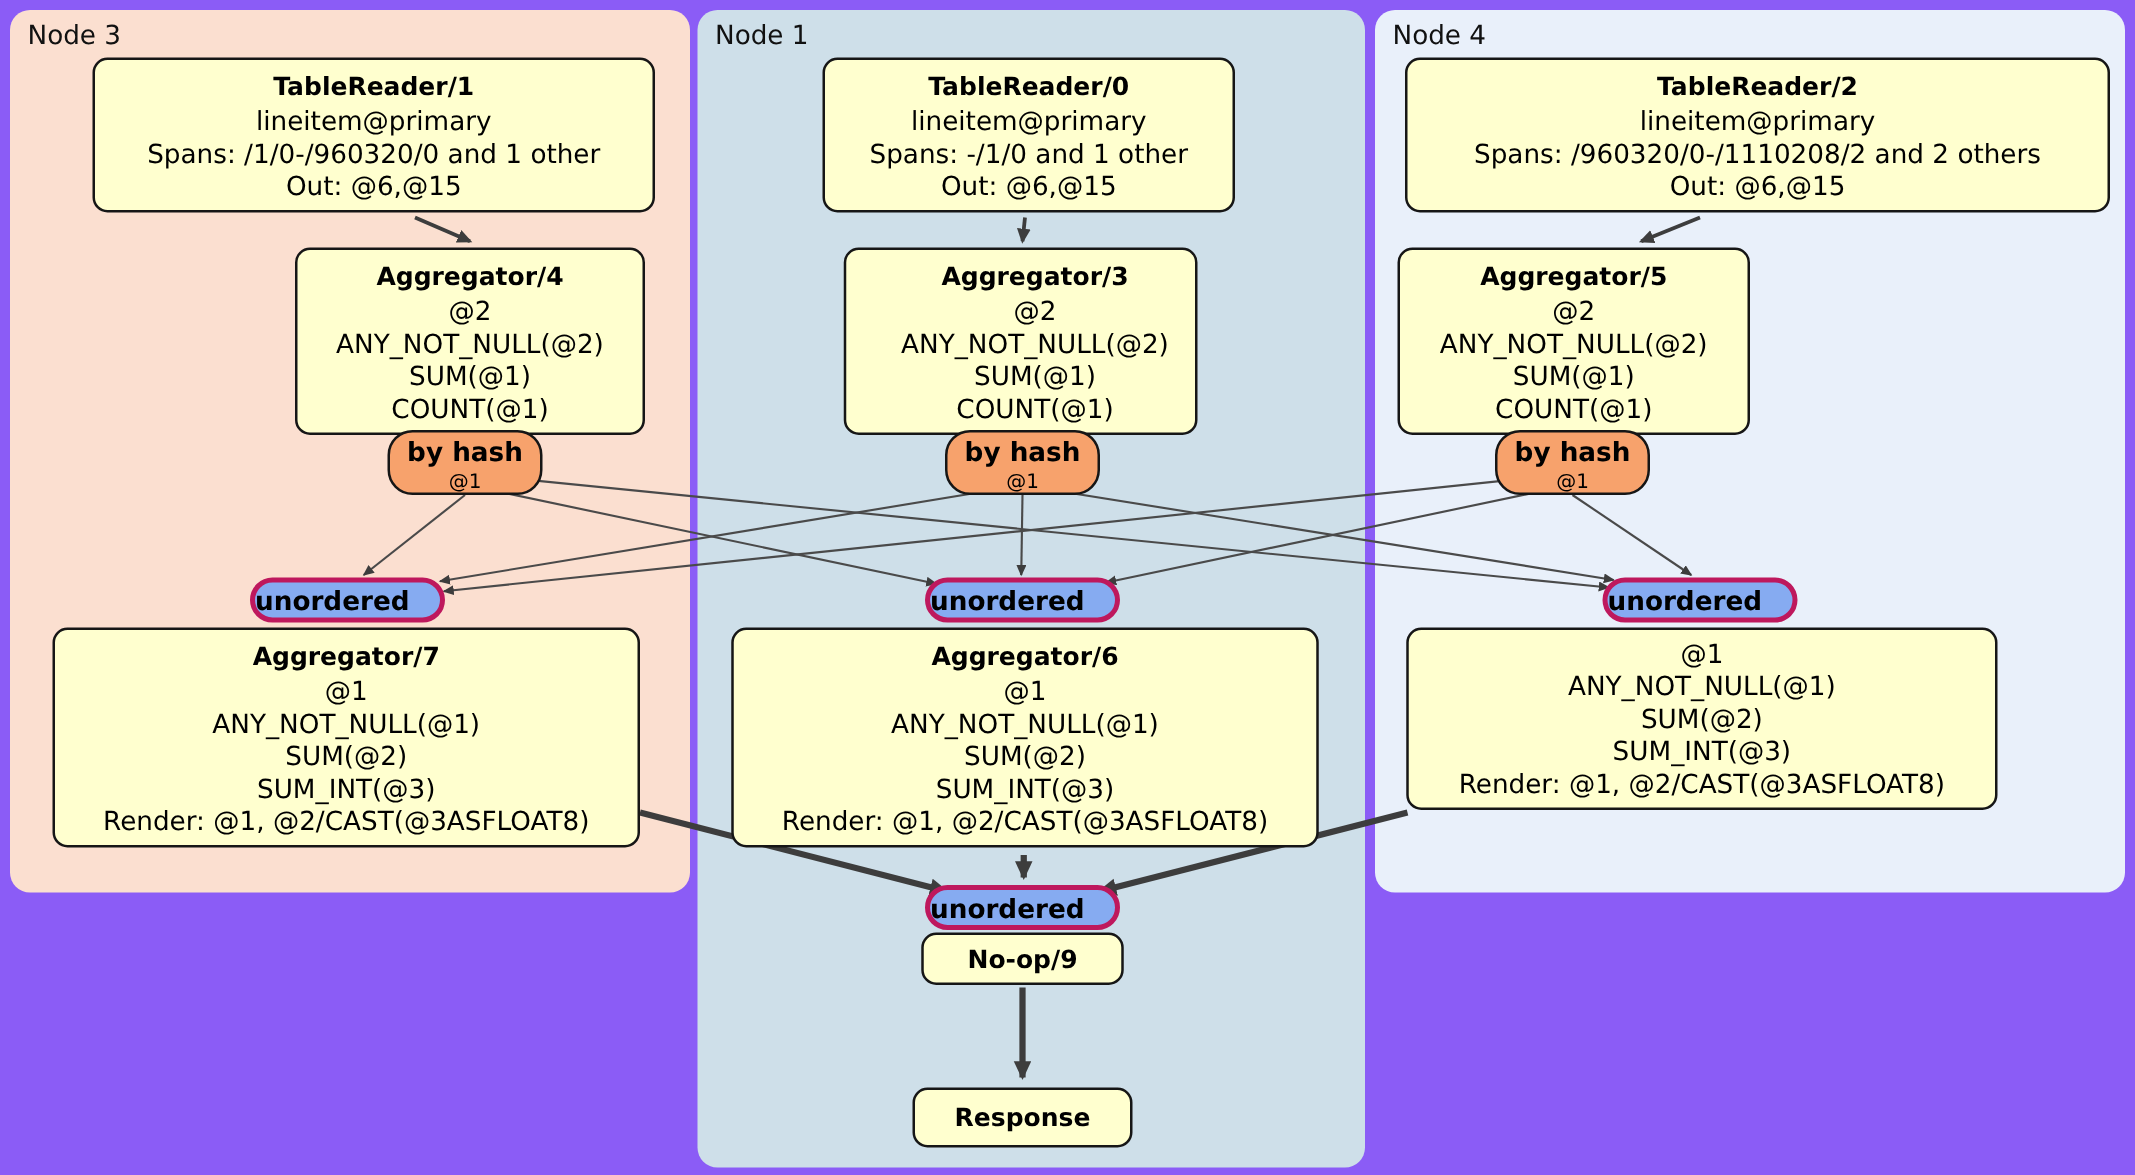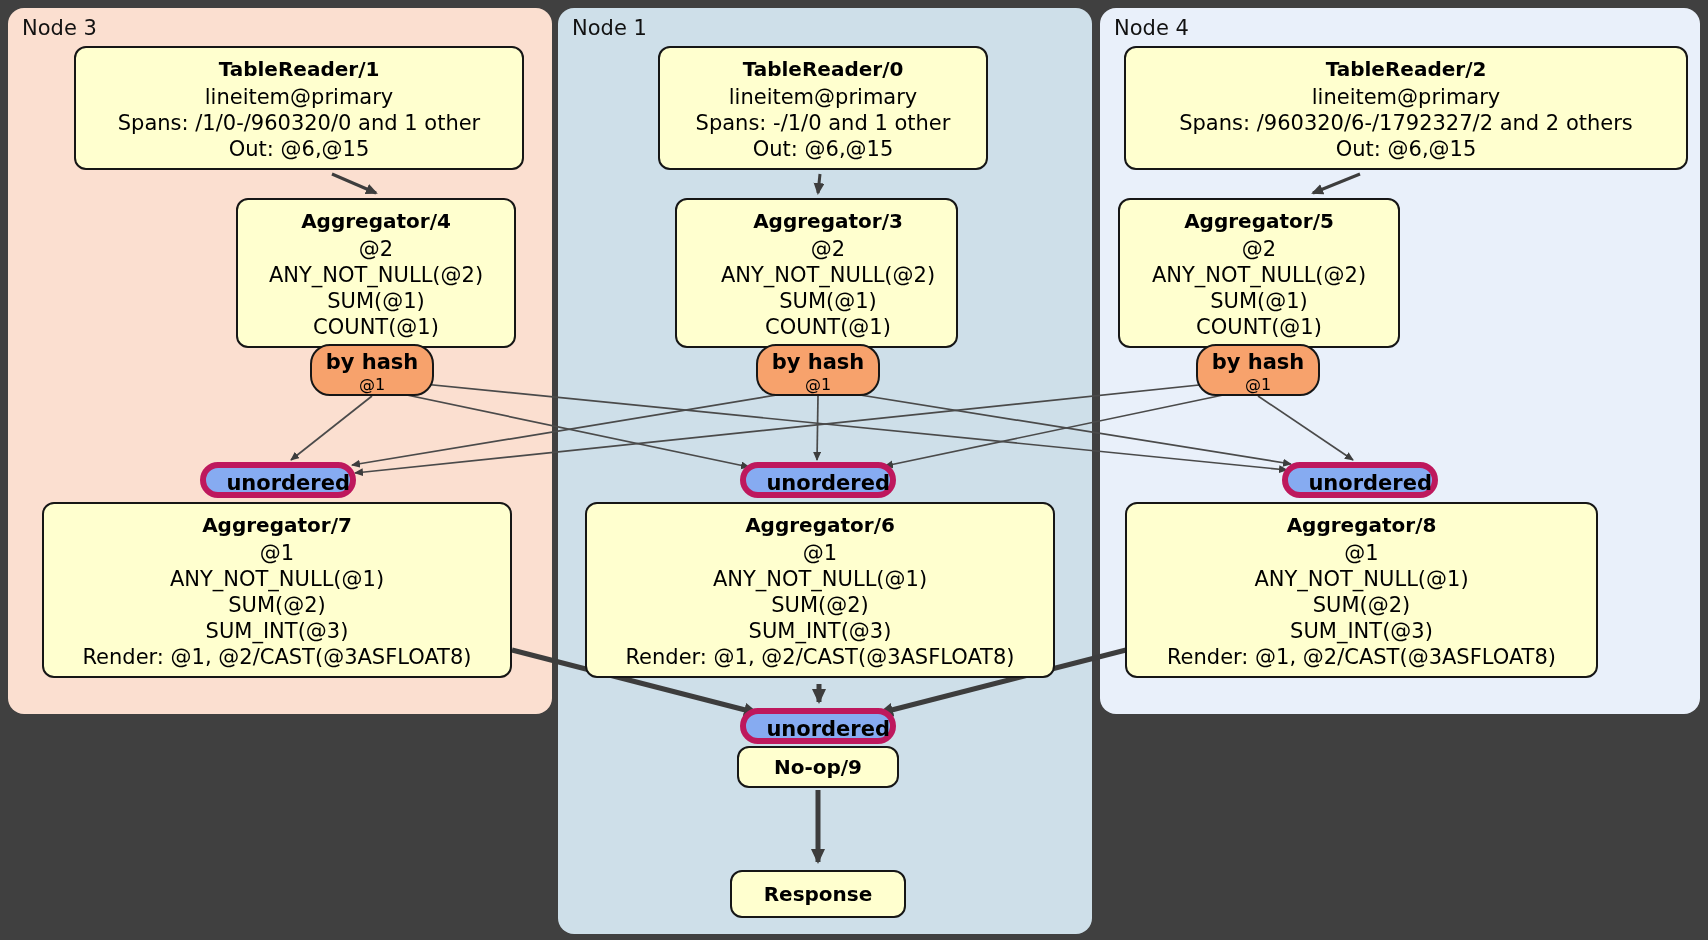--- a/index.html
+++ b/index.html
@@ -1,19 +1,19 @@
 <!DOCTYPE html>
 <html><head>
 <meta charset="utf-8">
 <style>
   html,body{margin:0;padding:0;background:#ffffff;}
   #canvas{
     position:relative;width:1708px;height:940px;overflow:hidden;
     font-family:"DejaVu Sans","Liberation Sans",sans-serif;color:#000;
-    background:#404040;
+    background:#8b5cf6;
   }
   .panel{position:absolute;border-radius:16px;z-index:0;}
   .panel-label{position:absolute;top:8px;left:14px;font-size:21px;color:#111;}
   #panel-node3{left:8px;top:8px;width:544px;height:706px;background:#fbdfd0;}
   #panel-node1{left:558px;top:8px;width:534px;height:926px;background:#cedfe9;}
   #panel-node2{left:1100px;top:8px;width:600px;height:706px;background:#e9f0fa;}
 
   svg.edges{position:absolute;left:0;top:0;z-index:1;}
 
   .pnode{
@@ -42,22 +42,22 @@
     text-align:center;padding-top:4px;
   }
   .router .rl{font-weight:bold;font-size:21px;line-height:25px;}
   .router .rd{font-size:16px;line-height:19px;}
   #byhash3{left:310px;top:344px;}
   #byhash1{left:756px;top:344px;}
   #byhash2{left:1196px;top:344px;}
 
   .sync{
     position:absolute;box-sizing:border-box;z-index:3;width:156px;height:36px;
-    background:#86abf1;border:6px solid #be185d;border-radius:18px;
-    text-align:right;font-weight:bold;font-size:21px;line-height:31px;
+    background:#86abf1;border:4px solid #be185d;border-radius:18px;
+    text-align:left;font-weight:bold;font-size:21px;line-height:31px;
   }
   #unordered3{left:200px;top:462px;}
   #unordered1{left:740px;top:462px;}
   #unordered2{left:1282px;top:462px;}
   #unorderedC{left:740px;top:708px;}
 </style>
 </head>
 <body>
 
 <div id="canvas">
@@ -119,21 +119,21 @@
   </div>
   <div class="pnode" id="tr0">
     <div class="title">TableReader/0</div>
     <div class="line">lineitem@primary</div>
     <div class="line">Spans: -/1/0 and 1 other</div>
     <div class="line">Out: @6,@15</div>
   </div>
   <div class="pnode" id="tr2">
     <div class="title">TableReader/2</div>
     <div class="line">lineitem@primary</div>
-    <div class="line">Spans: /960320/6-/1792327/2 and 2 others</div>
+    <div class="line">Spans: /960320/0-/1110208/2 and 2 others</div>
     <div class="line">Out: @6,@15</div>
   </div>
 
   <div class="pnode" id="agg4">
     <div class="title">Aggregator/4</div>
     <div class="line">@2</div>
     <div class="line">ANY_NOT_NULL(@2)</div>
     <div class="line">SUM(@1)</div>
     <div class="line">COUNT(@1)</div>
   </div>
@@ -180,21 +180,20 @@
   </div>
   <div class="pnode" id="agg6">
     <div class="title">Aggregator/6</div>
     <div class="line">@1</div>
     <div class="line">ANY_NOT_NULL(@1)</div>
     <div class="line">SUM(@2)</div>
     <div class="line">SUM_INT(@3)</div>
     <div class="line">Render: @1, @2/CAST(@3ASFLOAT8)</div>
   </div>
   <div class="pnode" id="agg8">
-    <div class="title">Aggregator/8</div>
     <div class="line">@1</div>
     <div class="line">ANY_NOT_NULL(@1)</div>
     <div class="line">SUM(@2)</div>
     <div class="line">SUM_INT(@3)</div>
     <div class="line">Render: @1, @2/CAST(@3ASFLOAT8)</div>
   </div>
 
   <div class="pnode" id="noop">
     <div class="title">No-op/9</div>
   </div>

